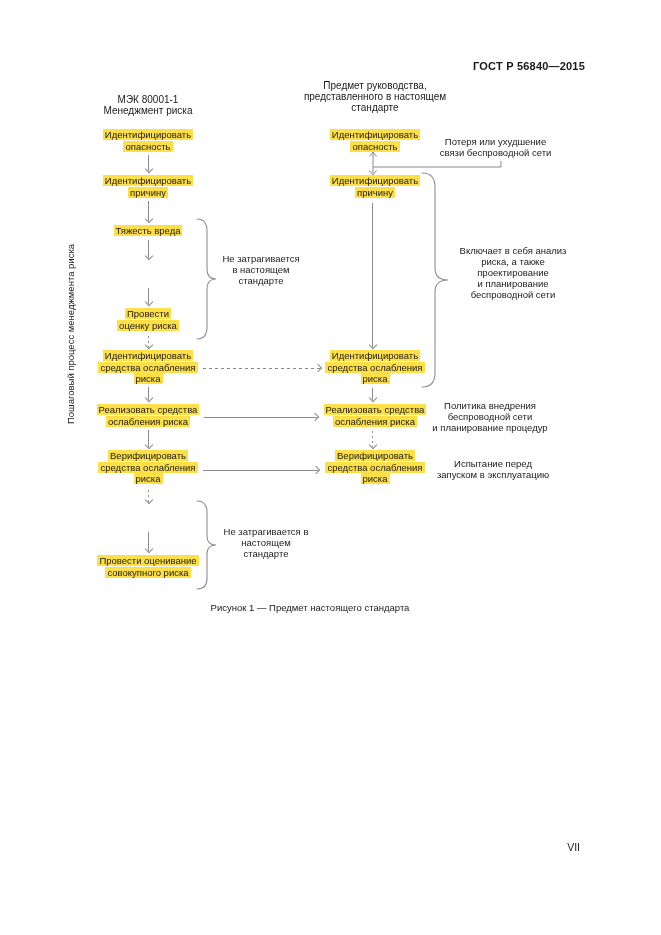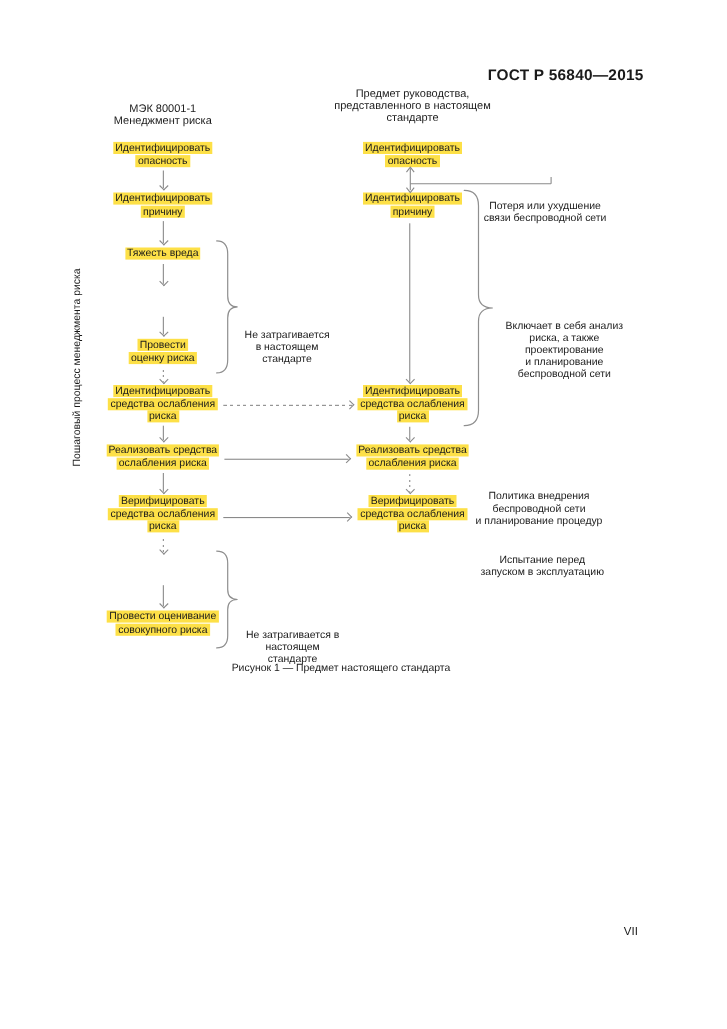--- a/index.html
+++ b/index.html
@@ -1,26 +1,26 @@
 <!DOCTYPE html>
 <html><head>
 <meta charset="utf-8">
 <style>
   html,body{margin:0;padding:0;}
   body{background:#ffffff;font-family:"Liberation Sans", sans-serif;color:#1a1a1a;}
   .page{position:relative;width:661px;height:935px;background:#ffffff;overflow:hidden;}
 
-  .doc-header{position:absolute;top:60px;right:76px;font-size:14px;font-weight:bold;letter-spacing:.2px;}
+  .doc-header{position:absolute;top:60px;right:76px;font-size:11px;font-weight:bold;letter-spacing:.2px;}
   .page-number{position:absolute;top:841px;right:81px;font-size:10.5px;}
 
   .col-title{position:absolute;text-align:center;font-size:10px;line-height:11px;white-space:pre-line;}
   .step{position:absolute;text-align:center;font-size:9.5px;line-height:11.5px;}
   .step .hl{background:#fde047;padding:0 2px;white-space:pre-line;
             -webkit-box-decoration-break:clone;box-decoration-break:clone;}
-  .note{position:absolute;text-align:center;font-size:9.5px;line-height:11px;white-space:pre-line;margin-top:46px;}
+  .note{position:absolute;text-align:center;font-size:9.5px;line-height:11px;white-space:pre-line;}
   .caption{position:absolute;top:602px;left:155px;width:310px;text-align:center;font-size:9.5px;}
   .side-label{position:absolute;left:70px;top:334px;transform:translate(-50%,-50%) rotate(-90deg);
               white-space:nowrap;font-size:9.5px;}
 
   .varrow{position:absolute;width:9px;display:flex;flex-direction:column;align-items:center;}
   .varrow .shaft{width:1px;flex:1;background:#8a8a8a;}
   .varrow.dashed .shaft{background:repeating-linear-gradient(to bottom,#8a8a8a 0 2px,transparent 2px 5px);}
   .varrow .chev{width:5px;height:5px;border:solid #8a8a8a;border-width:0 1px 1px 0;
                 transform:rotate(45deg);margin-top:-5px;flex:none;}
   .harrow{position:absolute;height:10px;display:flex;flex-direction:row;align-items:center;}

